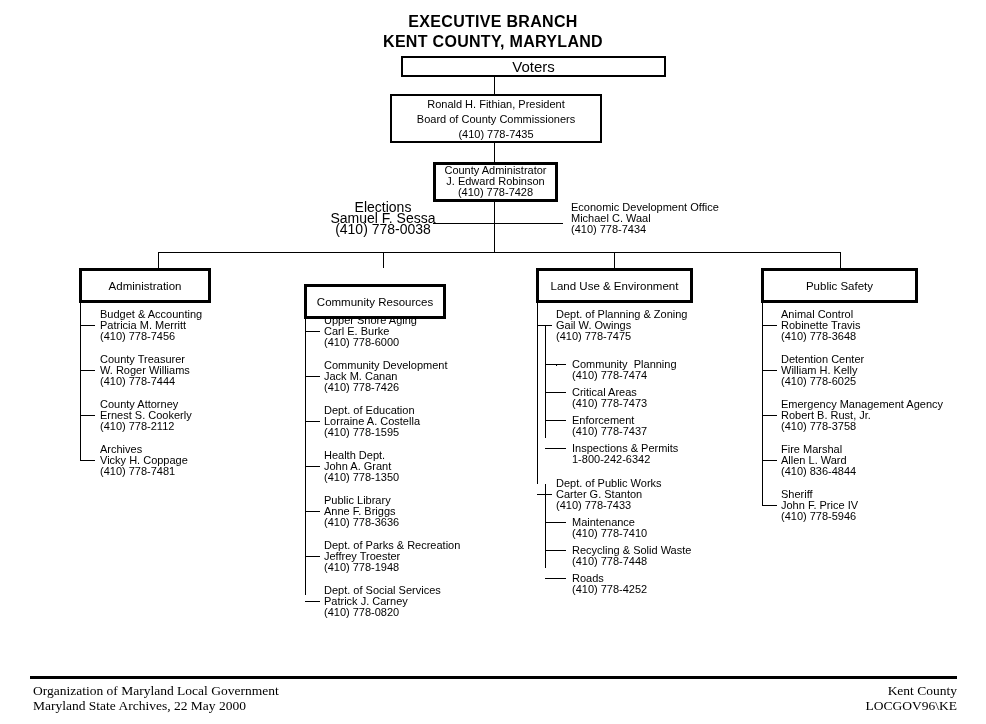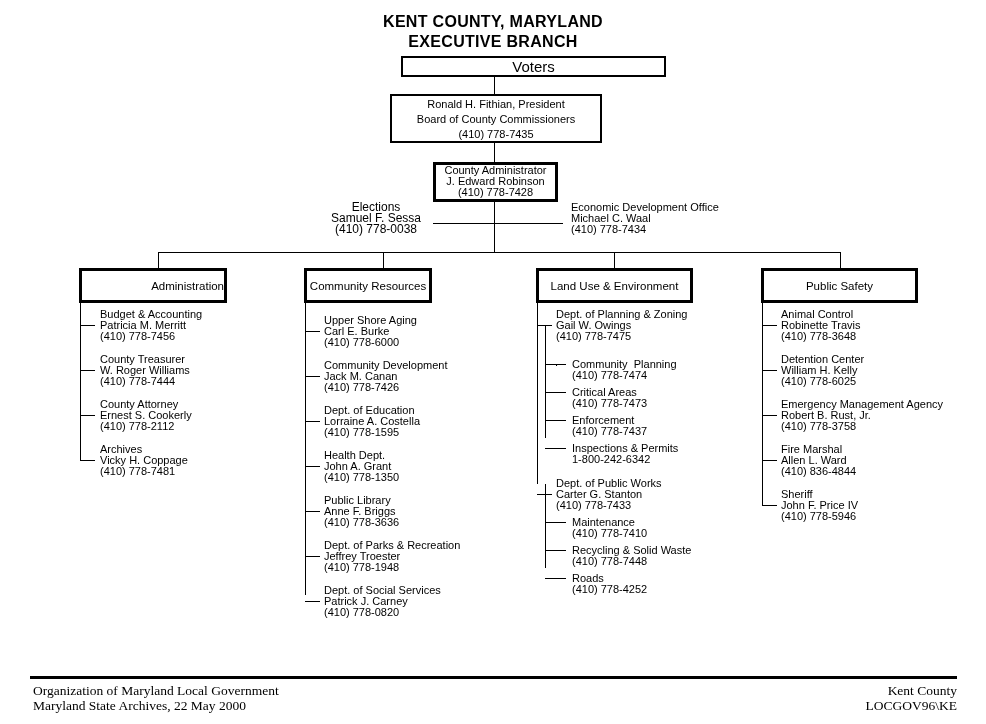--- a/index.html
+++ b/index.html
@@ -13,27 +13,27 @@
   .hl { position: absolute; height: 1px; background: #000; }
   #title { position: absolute; left: 0; top: 12px; width: 986px; text-align: center;
            font-weight: bold; font-size: 16px; line-height: 20px; letter-spacing: .3px; }
   .box { position: absolute; background: #fff; border: 2px solid #000; text-align: center; }
   #box-voters { left: 361px; top: 56px; width: 265px; height: 21px;
                 font-size: 15px; line-height: 17px; margin-left: 40px; }
   #box-comm { left: 390px; top: 94px; width: 212px; height: 49px;
               font-size: 11px; line-height: 15px; padding-top: 1px; }
   #box-admin { left: 433px; top: 162px; width: 125px; height: 40px; border-width: 3px;
                font-size: 11px; line-height: 11px; padding-top: 0; }
-  #elections { position: absolute; left: 316px; top: 202px; width: 120px; text-align: center;
-               font-size: 12px; line-height: 11px; }
+  #elections { position: absolute; left: 323px; top: 202px; width: 120px; text-align: center;
+               font-size: 14px; line-height: 11px; }
   #econdev { position: absolute; left: 571px; top: 202px; font-size: 11px; line-height: 11px; }
   .hdr { position: absolute; top: 268px; height: 35px; background: #fff; border: 3px solid #000;
          font-size: 11.5px; display: flex; align-items: center; justify-content: center; }
-  #hdr-0 { left: 79px;  width: 148px; justify-content: flex-end; }
-  #hdr-1 { left: 304px; width: 128px; }
+  #hdr-0 { left: 79px;  width: 132px; }
+  #hdr-1 { left: 304px; width: 142px; margin-top: 16px; }
   #hdr-2 { left: 536px; width: 157px; }
   #hdr-3 { left: 761px; width: 157px; }
   .col { position: absolute; top: 309px; font-size: 11px; line-height: 11px; }
   #col-admin { left: 100px; }
   #col-cr    { left: 324px; margin-top: 6px; }
   #col-lu    { left: 556px; }
   #col-ps    { left: 781px; }
   .unit { position: relative; margin-bottom: 12px; }
   .unit div, .sub div { white-space: pre; }
   .unit.t::before { content: ""; position: absolute; top: 16px; height: 1px; background: #000; }
@@ -48,22 +48,22 @@
   #footer-rule { position: absolute; left: 30px; top: 676px; width: 927px; height: 3px; background: #000; }
   .footer-text { position: absolute; top: 683px; font-family: "Liberation Serif", serif;
                  font-size: 13.5px; line-height: 15px; }
   #footer-left { left: 33px; }
   #footer-right { right: 29px; text-align: right; }
 </style>
 </head>
 <body>
 
 <div id="title">
+  <div>EXECUTIVE BRANCH</div>
   <div>KENT COUNTY, MARYLAND</div>
-  <div>EXECUTIVE BRANCH</div>
 </div>
 
 <div class="box" id="box-voters">
   <span>Voters</span>
 </div>
 
 <div class="box" id="box-comm">
   <div>Ronald H. Fithian, President</div>
   <div>Board of County Commissioners</div>
   <div>(410) 778-7435</div>

